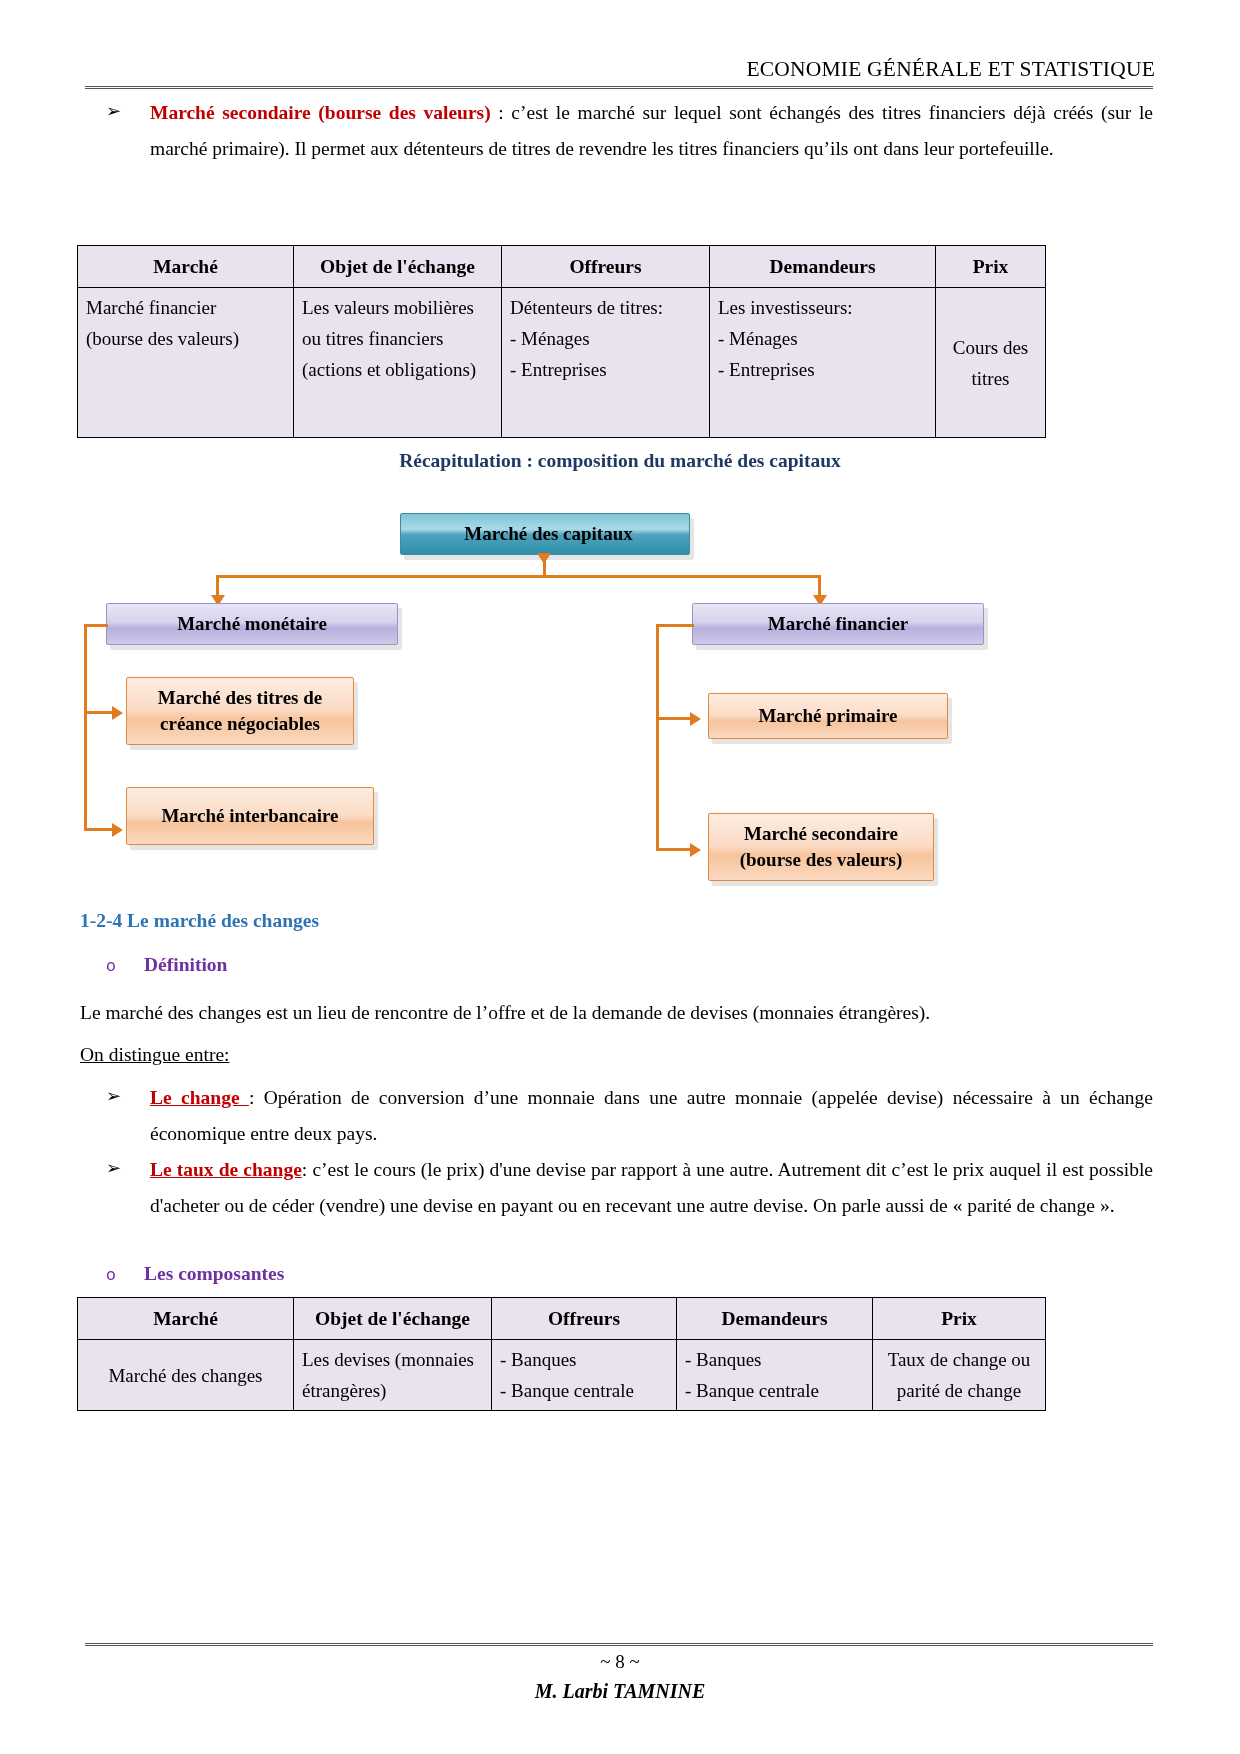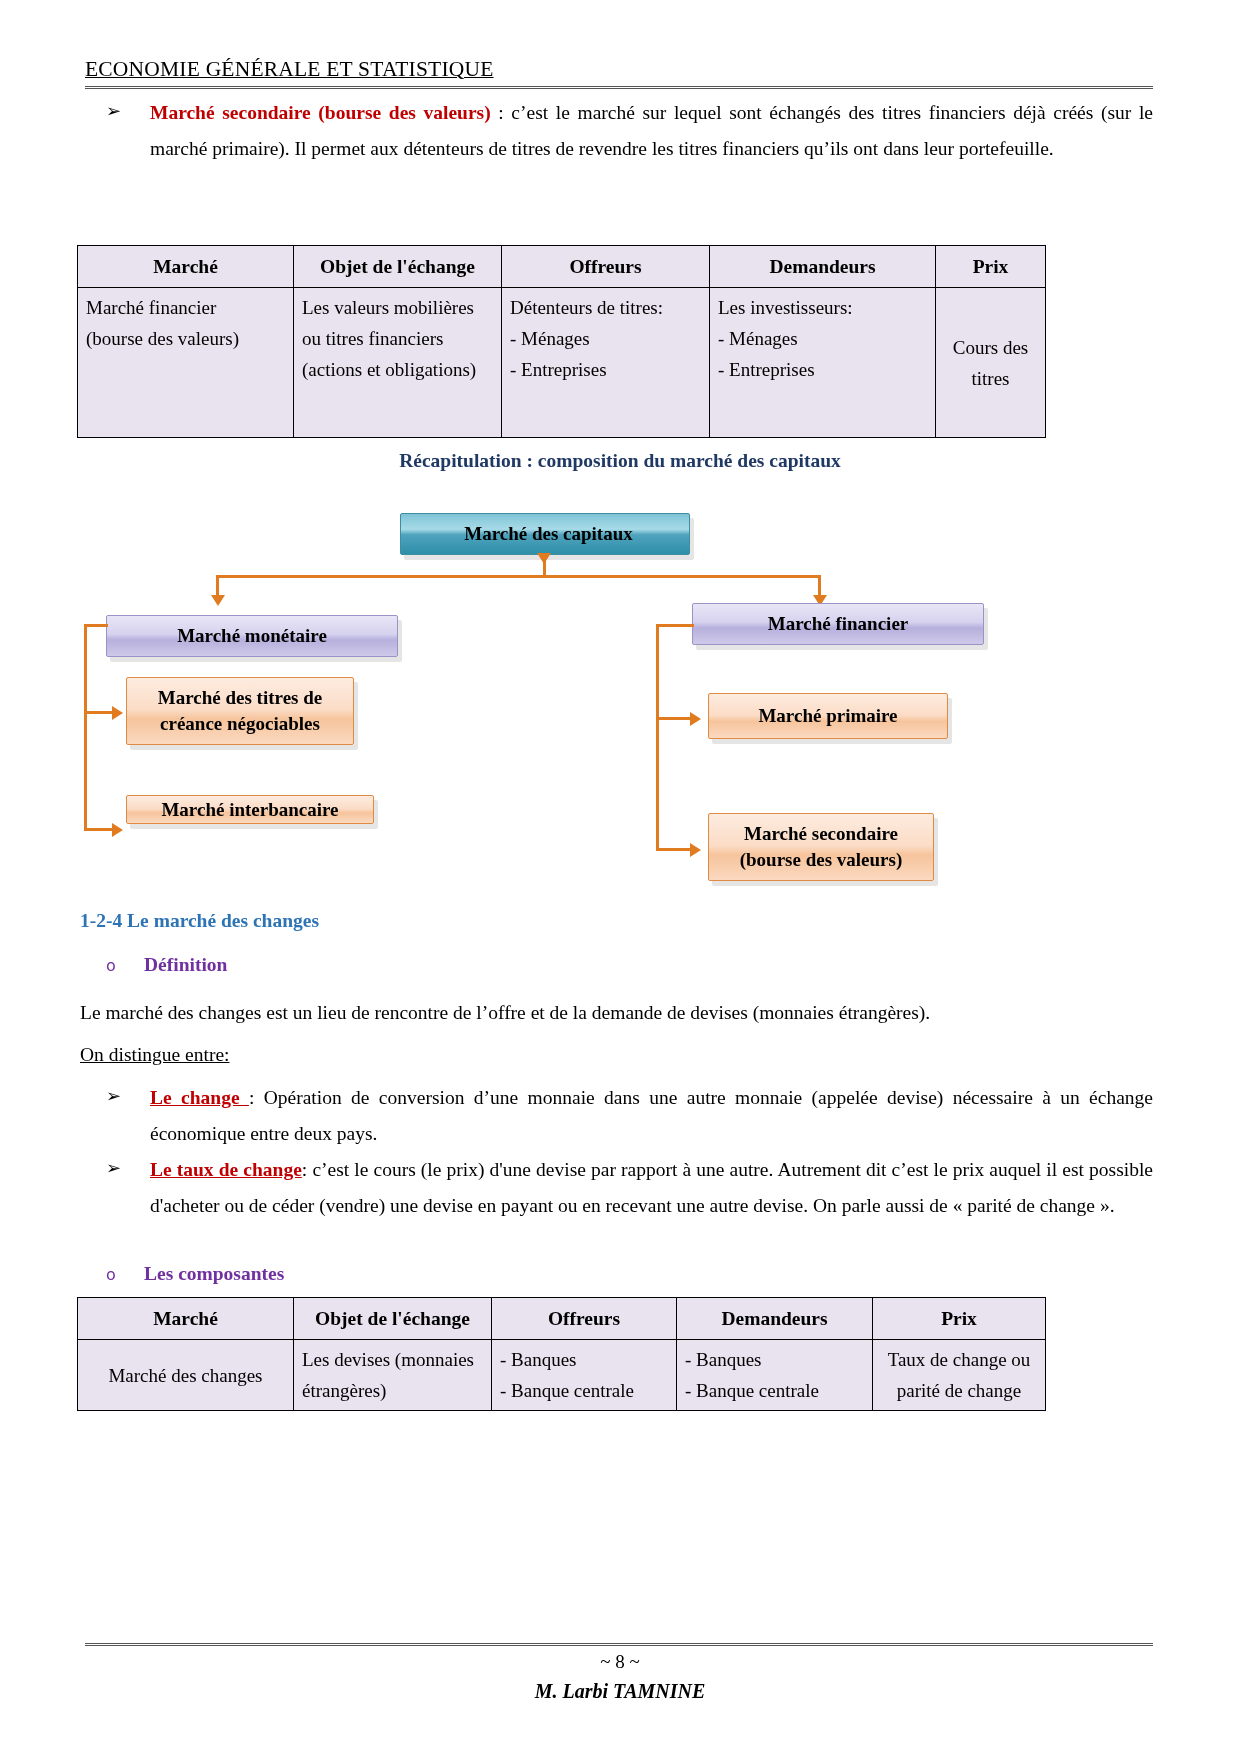--- a/index.html
+++ b/index.html
@@ -22,22 +22,21 @@
     height: 1754px;
     padding: 0;
   }
 
   
   .doc-header {
     position: absolute;
     top: 57px;
     left: 85px;
     width: 1070px;
-    text-align: left;
-    text-decoration: underline;
+    text-align: right;
   }
   .doc-header .title {
     font-size: 21.5px;
     letter-spacing: 0.2px;
     font-family: "Liberation Serif", "DejaVu Serif", serif;
     color: #000;
   }
   .header-rule {
     position: absolute;
     top: 86px;
@@ -324,34 +323,34 @@
     <div class="conn conn-h" style="left:216px; top:80px; width:604px;"></div>
 
     <div class="arrow-down" style="left:537px; top:58px;"></div>
 
     <div class="conn conn-v" style="left:216px; top:80px; height:26px;"></div>
     <div class="arrow-down" style="left:211px; top:100px;"></div>
 
     <div class="conn conn-v" style="left:818px; top:80px; height:26px;"></div>
     <div class="arrow-down" style="left:813px; top:100px;"></div>
 
-    <div class="node node-level2" style="left:106px; top:108px; width:292px; height:42px;margin-top:12px;">Marché monétaire</div>
+    <div class="node node-level2" style="left:106px; top:108px; width:292px; height:42px;">Marché monétaire</div>
 
     <div class="node node-level2" style="left:692px; top:108px; width:292px; height:42px;">Marché financier</div>
 
     <div class="conn conn-h" style="left:84px; top:129px; width:24px;"></div>
     <div class="conn conn-v" style="left:84px; top:129px; height:207px;"></div>
     <div class="conn conn-h" style="left:84px; top:216px; width:32px;"></div>
     <div class="arrow-right" style="left:112px; top:211px;"></div>
     <div class="conn conn-h" style="left:84px; top:333px; width:32px;"></div>
     <div class="arrow-right" style="left:112px; top:328px;"></div>
 
     <div class="node node-leaf" style="left:126px; top:182px; width:228px; height:68px; white-space:pre-line;">Marché des titres de
 créance négociables</div>
-    <div class="node node-leaf" style="left:126px; top:300px; width:248px; height:29px;">Marché interbancaire</div>
+    <div class="node node-leaf" style="left:126px; top:292px; width:248px; height:58px;">Marché interbancaire</div>
 
     <div class="conn conn-h" style="left:656px; top:129px; width:38px;"></div>
     <div class="conn conn-v" style="left:656px; top:129px; height:227px;"></div>
     <div class="conn conn-h" style="left:656px; top:222px; width:38px;"></div>
     <div class="arrow-right" style="left:690px; top:217px;"></div>
     <div class="conn conn-h" style="left:656px; top:353px; width:38px;"></div>
     <div class="arrow-right" style="left:690px; top:348px;"></div>
 
     <div class="node node-leaf" style="left:708px; top:198px; width:240px; height:46px;">Marché primaire</div>
     <div class="node node-leaf" style="left:708px; top:318px; width:226px; height:68px; white-space:pre-line;">Marché secondaire

